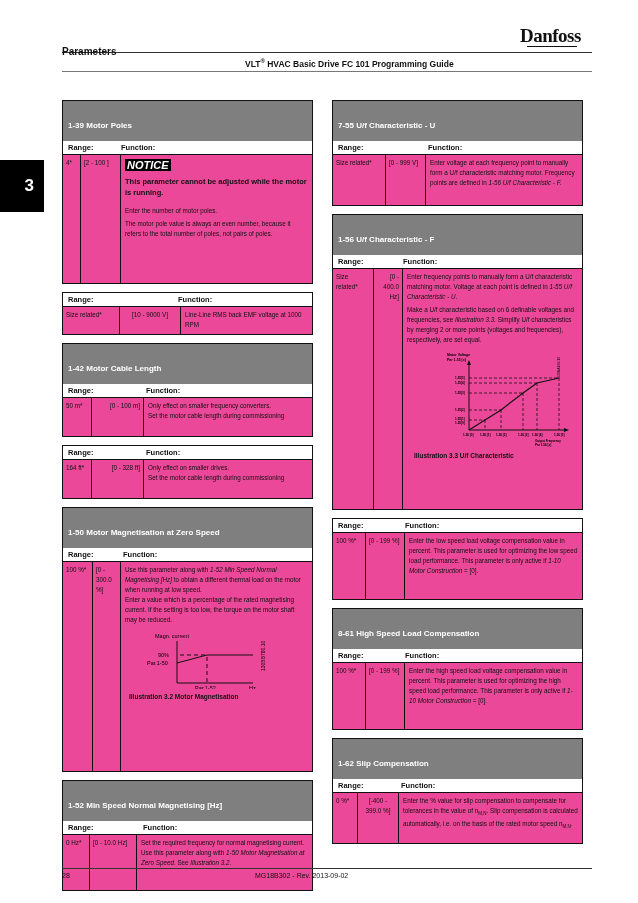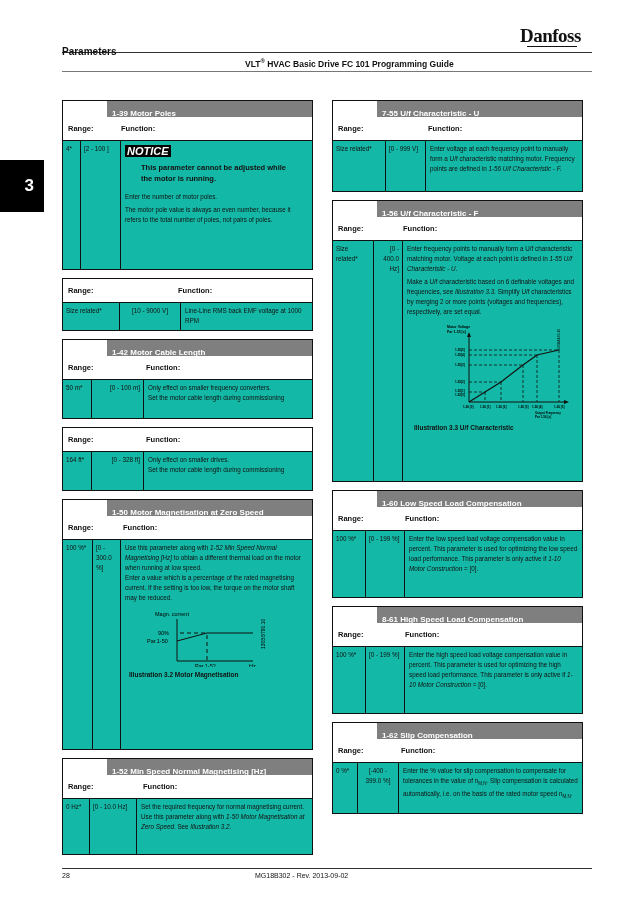--- a/index.html
+++ b/index.html
@@ -14,32 +14,32 @@
   .header-title sup { font-size: 6px; }
   .header-rule-bot { position: absolute; left: 62px; top: 71px; width: 530px; height: 1px; background: #777; }
 
   .chapter-tab { position: absolute; left: 0; top: 160px; width: 44px; height: 52px; background: #000; color: #fff; font-weight: bold; font-size: 17px; display: flex; align-items: center; justify-content: flex-end; padding-right: 10px; }
 
   .col { position: absolute; top: 100px; }
   .col-left { left: 62px; width: 251px; }
   .col-right { left: 332px; width: 251px; }
 
   .param { border: 1px solid #111; margin-bottom: 8px; background: #fff; }
-  .param-title { background: #7f7f7f; color: #fff; font-weight: bold; font-size: 8px; padding: 8px 5px; height: 16px; margin-left: 44px; }
-  .param-head { display: flex; font-weight: bold; font-size: 7.5px; border-bottom: 1px solid #111; height: 24px; align-items: center; }
+  .param-title { background: #7f7f7f; color: #fff; font-weight: bold; font-size: 8px; padding: 20px 5px; height: 32px; }
+  .param-head { display: flex; font-weight: bold; font-size: 7.5px; border-bottom: 1px solid #111; height: 14px; align-items: center; }
   .param-head .h-range { padding-left: 5px; }
-  .param-row { display: flex; background: #14b8a6; font-size: 6.3px; line-height: 10px; }
+  .param-row { display: flex; background: #ec4899; font-size: 6.3px; line-height: 10px; }
   .c-def { border-right: 1px solid #111; padding: 3px 3px; }
   .c-rng { border-right: 1px solid #111; padding: 3px 3px; }
   .c-fn { flex: 1; padding: 3px 4px; }
   .c-fn p { margin-bottom: 3px; }
   .c-fn i { font-style: italic; }
 
   .notice { display: inline-block; background: #000; color: #fff; font-weight: bold; font-style: italic; font-size: 11px; padding: 0 2px; line-height: 12px; margin-top: 1px; }
-  .notice-text { font-weight: bold; font-size: 7.5px; line-height: 11px; margin: 4px 16px 8px; }
+  .notice-text { font-weight: bold; font-size: 7.5px; line-height: 11px; margin: 4px 0 8px; }
 
   .illus-caption { font-weight: bold; font-size: 6.5px; margin-top: 3px; }
   svg text { font-family: "Liberation Sans", sans-serif; }
 
   .footer-rule { position: absolute; left: 62px; top: 868px; width: 530px; height: 1px; background: #333; }
   .footer-page { position: absolute; left: 62px; top: 872px; font-size: 7px; }
   .footer-doc { position: absolute; left: 255px; top: 872px; font-size: 7px; }
 </style>
 </head>
 <body>
@@ -232,21 +232,20 @@
               <text x="128" y="98">Par 1-56 [x]</text>
             </g>
           </svg>
         </div>
         <div class="illus-caption" style="padding-left:7px">Illustration 3.3 U/f Characteristic</div>
       </div>
     </div>
   </div>
 
   <div class="param">
-    <div class="param-title">1-60  Low Speed Load Compensation</div>
     <div class="param-head">
       <span class="h-range" style="width:72px">Range:</span>
       <span>Function:</span>
     </div>
     <div class="param-row" style="height:66px">
       <div class="c-def" style="width:33px">100 %*</div>
       <div class="c-rng" style="width:39px">[0 - 199 %]</div>
       <div class="c-fn"><span>Enter the low speed load voltage compensation value in percent. This parameter is used for optimizing the low speed load performance. This parameter is only active if </span><i>1-10 Motor Construction</i><span> = [0].</span></div>
     </div>
   </div>

